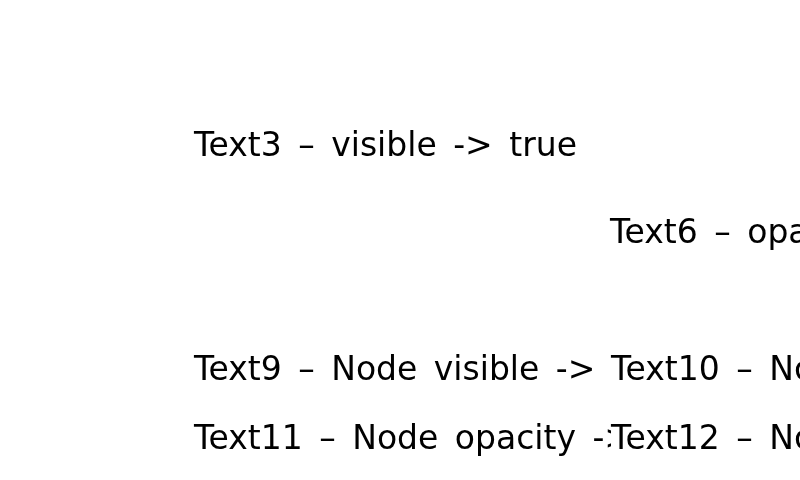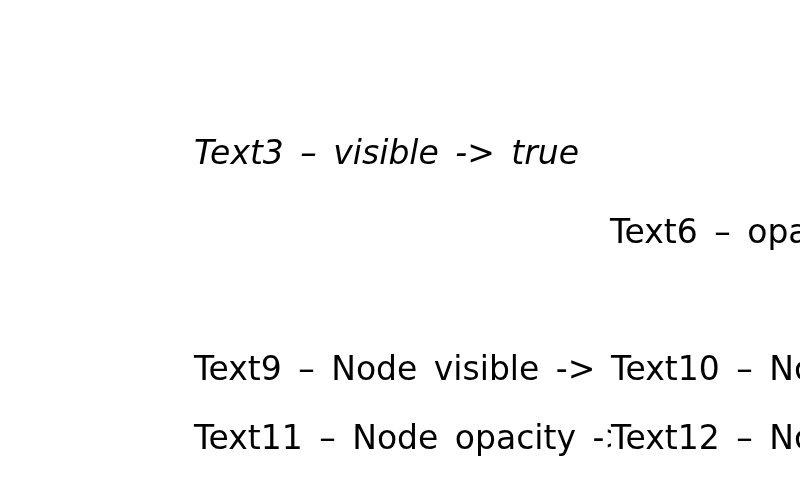--- a/index.html
+++ b/index.html
@@ -32,21 +32,21 @@
     word-spacing: 6px;
     font-weight: 400;
     top: 0;
     left: 0;
   }
   
   .clip-band {
     position: absolute;
     background: #ffffff;
   }
-  .row-1 { left: 194px; top: 133px; font-style: italic; }
+  .row-1 { left: 194px; top: 125px; }
   .row-2 { left: 610px; top: 212px; }
   .row-3a { left: 194px; top: 349px; }
   .row-3b { left: 611px; top: 349px; }
   .row-4a { left: 194px; top: 418px; }
   .row-4b { left: 611px; top: 418px; }
 
   .band-3 { left: 611px; top: 340px; width: 200px; height: 58px; }
   .band-4 { left: 611px; top: 409px; width: 200px; height: 58px; }
 </style>
 </head>

